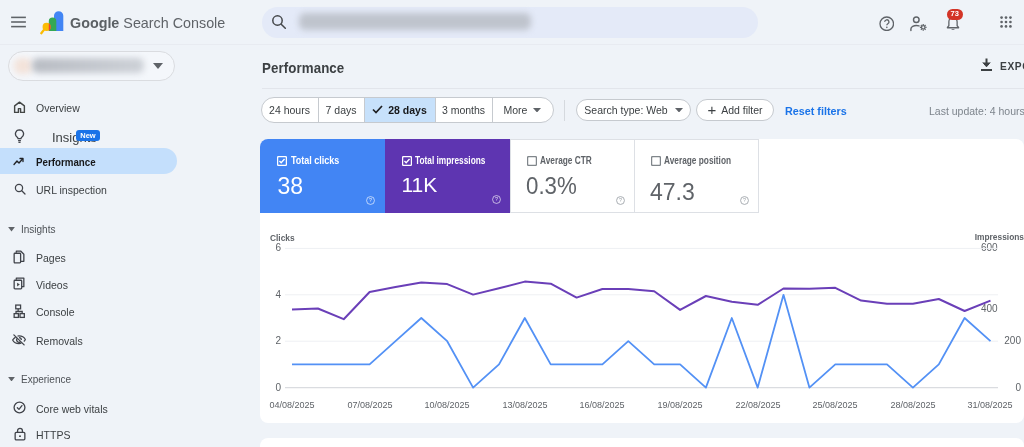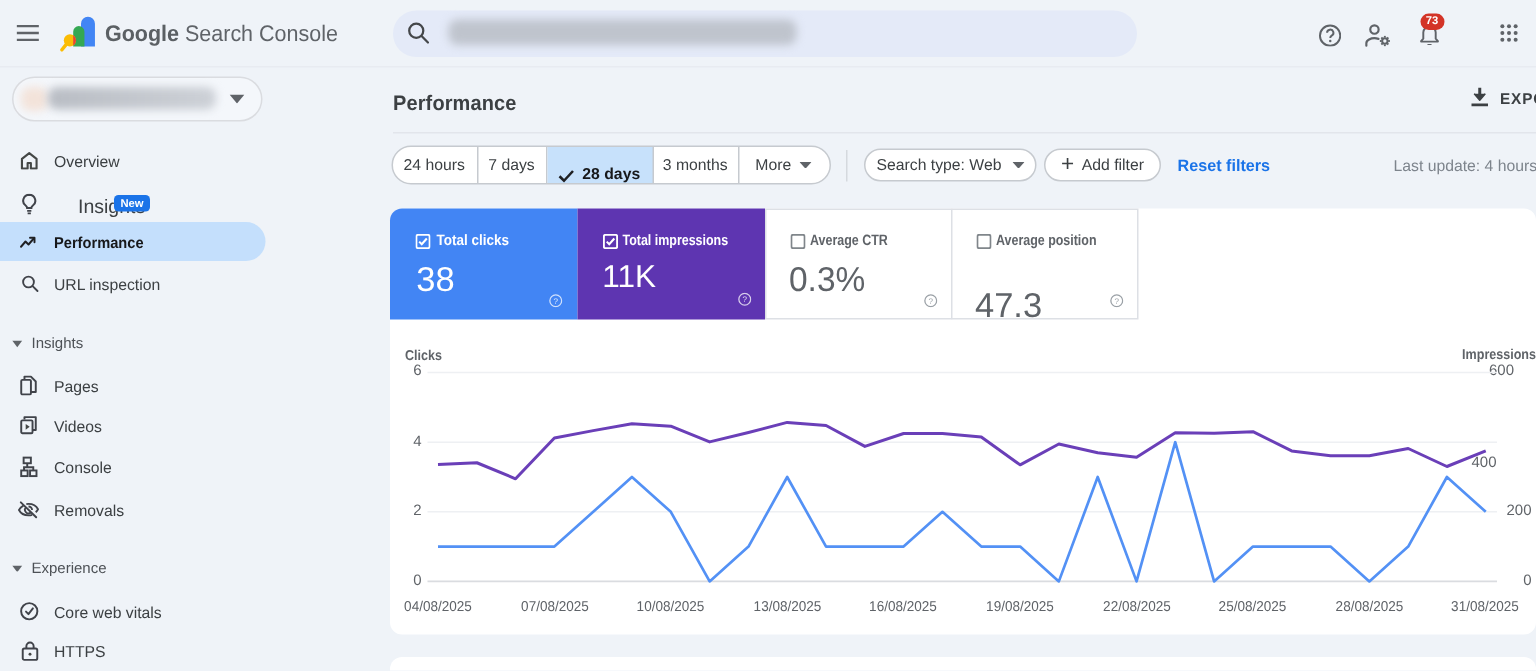--- a/index.html
+++ b/index.html
@@ -181,21 +181,21 @@
 <svg class="abs" style="left:980px;top:58px;" width="13" height="13" viewBox="0 0 13 13">
   <path d="M6.5 0.5 v6" stroke="#3c4043" stroke-width="2"></path>
   <path d="M2.8 4.5 L6.5 8.8 L10.2 4.5" fill="#3c4043" stroke="#3c4043" stroke-width="1" stroke-linejoin="round"></path>
   <line x1="1" y1="12" x2="12" y2="12" stroke="#3c4043" stroke-width="2"></line>
 </svg>
 <div class="abs" style="left:1000px;top:59.5px;font-size:10.5px;font-weight:700;letter-spacing:0.6px;color:#3c4043;transform:scaleX(0.97);transform-origin:left;">EXPORT</div>
 
 <div class="abs" style="left:260.5px;top:97px;height:25.5px;display:flex;border:1px solid #c6cacf;border-radius:13px;overflow:hidden;background:#fff;">
   <div style="width:57px;display:flex;align-items:center;justify-content:center;font-size:10.5px;color:#3c4043;border-right:1px solid #c6cacf;">24 hours</div>
   <div style="width:46px;display:flex;align-items:center;justify-content:center;font-size:10.5px;color:#3c4043;border-right:1px solid #c6cacf;">7 days</div>
-  <div style="width:71px;display:flex;align-items:flex-end;justify-content:center;font-size:10.5px;color:#17181a;font-weight:700;background:#c7e1fb;border-right:1px solid #c6cacf;gap:5px;"><svg width="11" height="9" viewBox="0 0 11 9">
+  <div style="width:71px;display:flex;align-items:center;justify-content:center;font-size:10.5px;color:#17181a;font-weight:700;background:#c7e1fb;border-right:1px solid #c6cacf;gap:5px;"><svg width="11" height="9" viewBox="0 0 11 9">
         <path d="M1 4.5 L4 7.5 L10 1" fill="none" stroke="#1f2023" stroke-width="1.7"></path>
       </svg>28 days</div>
   <div style="width:57px;display:flex;align-items:center;justify-content:center;font-size:10.5px;color:#3c4043;border-right:1px solid #c6cacf;">3 months</div>
   <div style="width:60px;display:flex;align-items:center;justify-content:center;font-size:10.5px;color:#3c4043;gap:6px;">More<svg width="8" height="4.5" viewBox="0 0 9 5">
         <path d="M0 0 L9 0 L4.5 5 Z" fill="#5f6368"></path>
       </svg></div>
 </div>
 
 <div class="abs" style="left:563.5px;top:100px;width:1px;height:21px;background:#d5d9de;"></div>
 
@@ -242,35 +242,35 @@
 <div class="abs" style="left:526px;top:172.8px;font-size:23px;color:#5f6368;transform:scaleX(0.97);transform-origin:left;">0.3%</div>
 <svg class="abs" style="left:615.5px;top:196px;" width="9" height="9" viewBox="0 0 16 16">
     <circle cx="8" cy="8" r="7" fill="none" stroke="#9aa0a6" stroke-width="1.5"></circle>
     <text x="8" y="11.4" font-size="9.5" fill="#9aa0a6" text-anchor="middle" font-family="Liberation Sans">?</text>
   </svg>
 
 <svg class="abs" style="left:651px;top:156px;" width="10" height="10" viewBox="0 0 13 13">
   <rect x="0.75" y="0.75" width="11.5" height="11.5" rx="1.5" fill="none" stroke="#80868b" stroke-width="1.7"></rect>
 </svg>
 <div class="abs" style="left:664px;top:154.5px;font-size:10px;font-weight:700;color:#5f6368;transform:scaleX(0.83);transform-origin:left;white-space:nowrap;">Average position</div>
-<div class="abs" style="left:650px;top:190px;font-size:23px;color:#5f6368;">47.3</div>
+<div class="abs" style="left:650px;top:179px;font-size:23px;color:#5f6368;">47.3</div>
 <svg class="abs" style="left:740px;top:196px;" width="9" height="9" viewBox="0 0 16 16">
     <circle cx="8" cy="8" r="7" fill="none" stroke="#9aa0a6" stroke-width="1.5"></circle>
     <text x="8" y="11.4" font-size="9.5" fill="#9aa0a6" text-anchor="middle" font-family="Liberation Sans">?</text>
   </svg>
 
 <div class="abs" style="left:270px;top:232px;font-size:9.5px;font-weight:700;color:#5f6368;transform:scaleX(0.88);transform-origin:left;">Clicks</div>
 <div class="abs" style="left:924px;top:231px;width:100px;text-align:right;font-size:9.5px;font-weight:700;color:#5f6368;transform:scaleX(0.88);transform-origin:right;">Impressions</div>
 
 <div class="abs" style="left:261px;top:242px;width:20px;text-align:right;font-size:10px;color:#5f6368;">6</div>
 <div class="abs" style="left:261px;top:288.5px;width:20px;text-align:right;font-size:10px;color:#5f6368;">4</div>
 <div class="abs" style="left:261px;top:335px;width:20px;text-align:right;font-size:10px;color:#5f6368;">2</div>
 <div class="abs" style="left:261px;top:381.5px;width:20px;text-align:right;font-size:10px;color:#5f6368;">0</div>
 
-<div class="abs" style="left:981px;top:242px;width:40px;text-align:center;font-size:10px;color:#5f6368;">600</div>
+<div class="abs" style="left:981px;top:242px;width:40px;text-align:left;font-size:10px;color:#5f6368;">600</div>
 <div class="abs" style="left:981px;top:303px;width:40px;text-align:left;font-size:10px;color:#5f6368;">400</div>
 <div class="abs" style="left:981px;top:335px;width:40px;text-align:right;font-size:10px;color:#5f6368;">200</div>
 <div class="abs" style="left:981px;top:381.5px;width:40px;text-align:right;font-size:10px;color:#5f6368;">0</div>
 
 <svg class="abs" style="left:260px;top:228px;" width="764" height="186" viewBox="0 0 764 186">
   <g stroke="#eef0f3" stroke-width="1">
     <line x1="25" y1="20.4" x2="738" y2="20.4"></line>
     <line x1="25" y1="66.8" x2="738" y2="66.8"></line>
     <line x1="25" y1="113.2" x2="738" y2="113.2"></line>
   </g>

